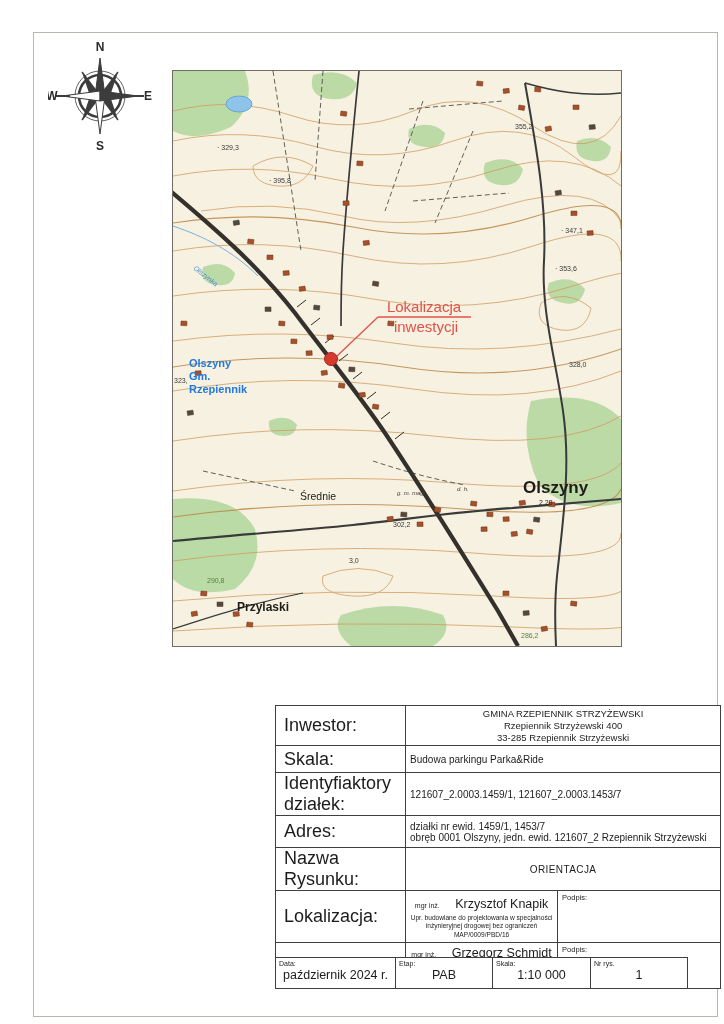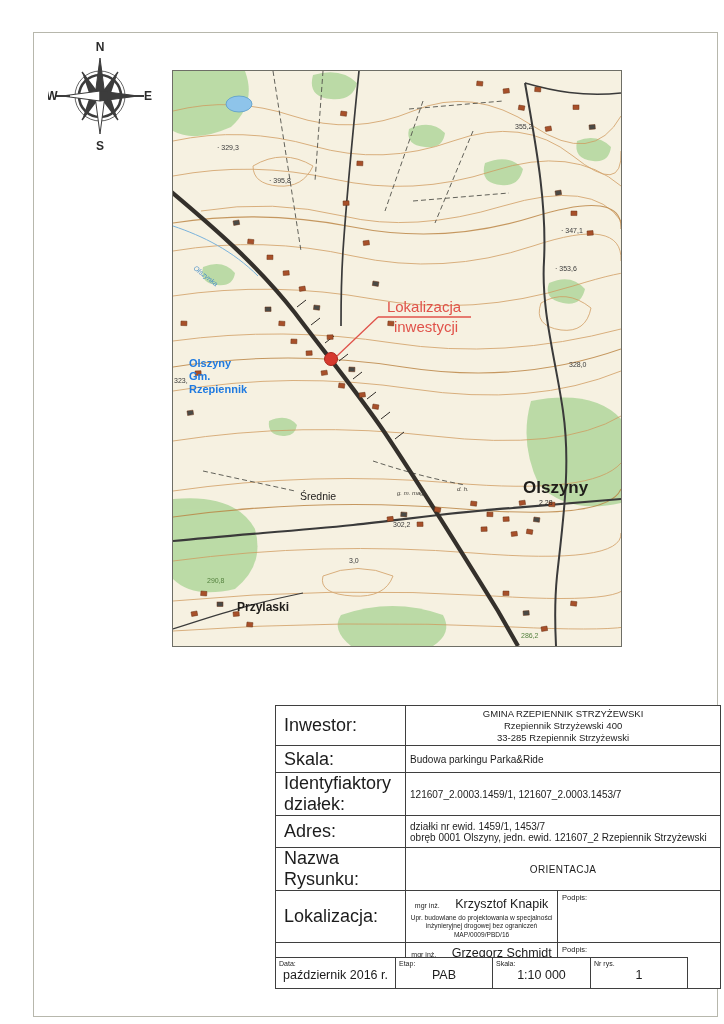--- a/index.html
+++ b/index.html
@@ -325,21 +325,21 @@
   <colgroup>
       <col style="width:120px">
       <col style="width:97px">
       <col style="width:98px">
       <col style="width:97px">
     </colgroup>
   <tbody>
       <tr>
     <td class="fcell">
       <span class="fl">Data:</span>
-      <span class="fv">październik 2016 r.</span>
+      <span class="fv">październik 2024 r.</span>
     </td>
     <td class="fcell">
       <span class="fl">Etap:</span>
       <span class="fv">PAB</span>
     </td>
     <td class="fcell">
       <span class="fl">Skala:</span>
       <span class="fv">1:10 000</span>
     </td>
     <td class="fcell">

